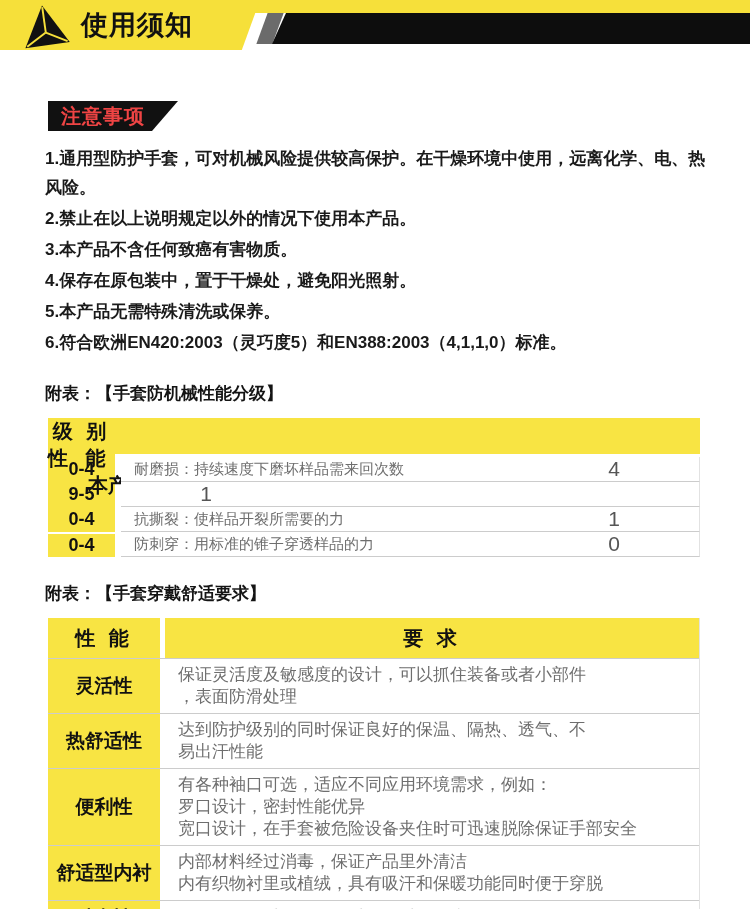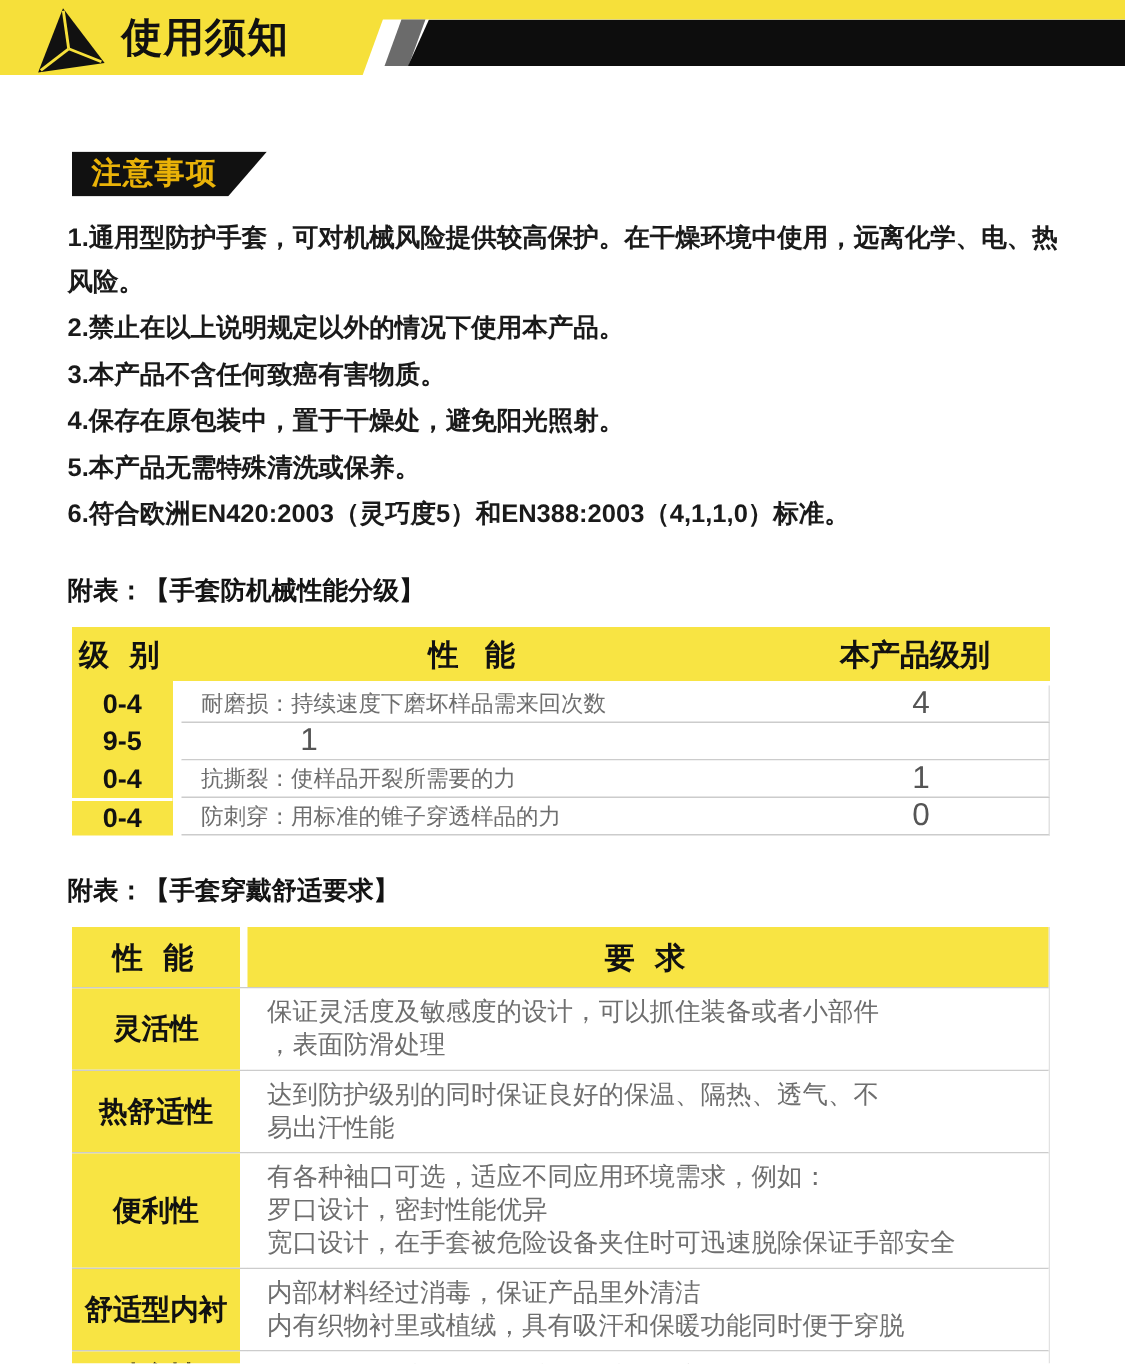--- a/index.html
+++ b/index.html
@@ -22,34 +22,34 @@
   .banner-strip{position:absolute;top:0;left:0;right:0;height:13px;background:var(--yellow);}
   .banner-yellow{position:absolute;top:0;left:0;width:260px;height:50px;background:var(--yellow);
     clip-path:polygon(0 0,100% 0,93% 100%,0 100%);display:flex;align-items:center;}
   .logo-wrap{margin-left:20px;width:48px;height:45px;transform:rotate(-8deg);}
   .banner-title{font-size:27px;font-weight:bold;color:#111;margin-left:13px;letter-spacing:1px;}
   .banner-gray{position:absolute;left:262px;top:13px;width:16px;height:31px;background:var(--gray-slant);transform:skewX(-20deg);}
   .banner-black{position:absolute;left:272px;right:0;top:13px;height:31px;background:var(--black);
     clip-path:polygon(14px 0,100% 0,100% 100%,0 100%);}
 
   
-  .notice-badge{margin:46px 0 0 48px;width:130px;height:30px;background:#111;color:#eab308;
+  .notice-badge{margin:46px 0 0 48px;width:130px;height:30px;background:#111;color:#ef4444;
     clip-path:polygon(0 0,100% 0,80% 100%,0 100%);
     font-size:20px;font-weight:bold;line-height:30px;padding-left:13px;letter-spacing:1px;}
   .notice-list{margin:13px 28px 0 45px;}
   .notice-item{font-size:17px;font-weight:bold;color:var(--body-text);line-height:29px;
     white-space:pre-line;margin-bottom:2px;}
 
   
   .table-title{margin:25px 0 13px 45px;font-size:17px;font-weight:bold;color:#141414;}
 
   
   .t1{margin-left:48px;width:652px;}
-  .t1-head{display:flex;align-items:center;background:var(--tyellow);height:36px;
-    font-weight:bold;font-size:20px;color:#111;}
+  .t1-head{display:flex;align-items:flex-start;background:var(--tyellow);height:36px;
+    font-weight:bold;font-size:20px;color:#111;flex-direction:column;}
   .t1-head .hc-level{width:67px;text-align:center;letter-spacing:4px;}
   .t1-head .hc-perf{flex:1;text-align:center;letter-spacing:6px;}
   .t1-head .hc-val{width:180px;text-align:center;}
   .t1-body{background:linear-gradient(to right,var(--tyellow) 67px,transparent 67px);padding-top:3px;}
   .t1-row{display:flex;align-items:flex-start;height:25px;}
   .t1-level{width:67px;text-align:center;font-weight:bold;font-size:18px;line-height:25px;color:#111;}
   .t1-row.last .t1-level{border-top:2px solid #fff;line-height:23px;}
   .t1-gap{width:6px;}
   .t1-content{flex:1;display:flex;align-items:center;background:#fff;
     border-bottom:1px solid var(--line);border-right:1px solid var(--line-soft);}

